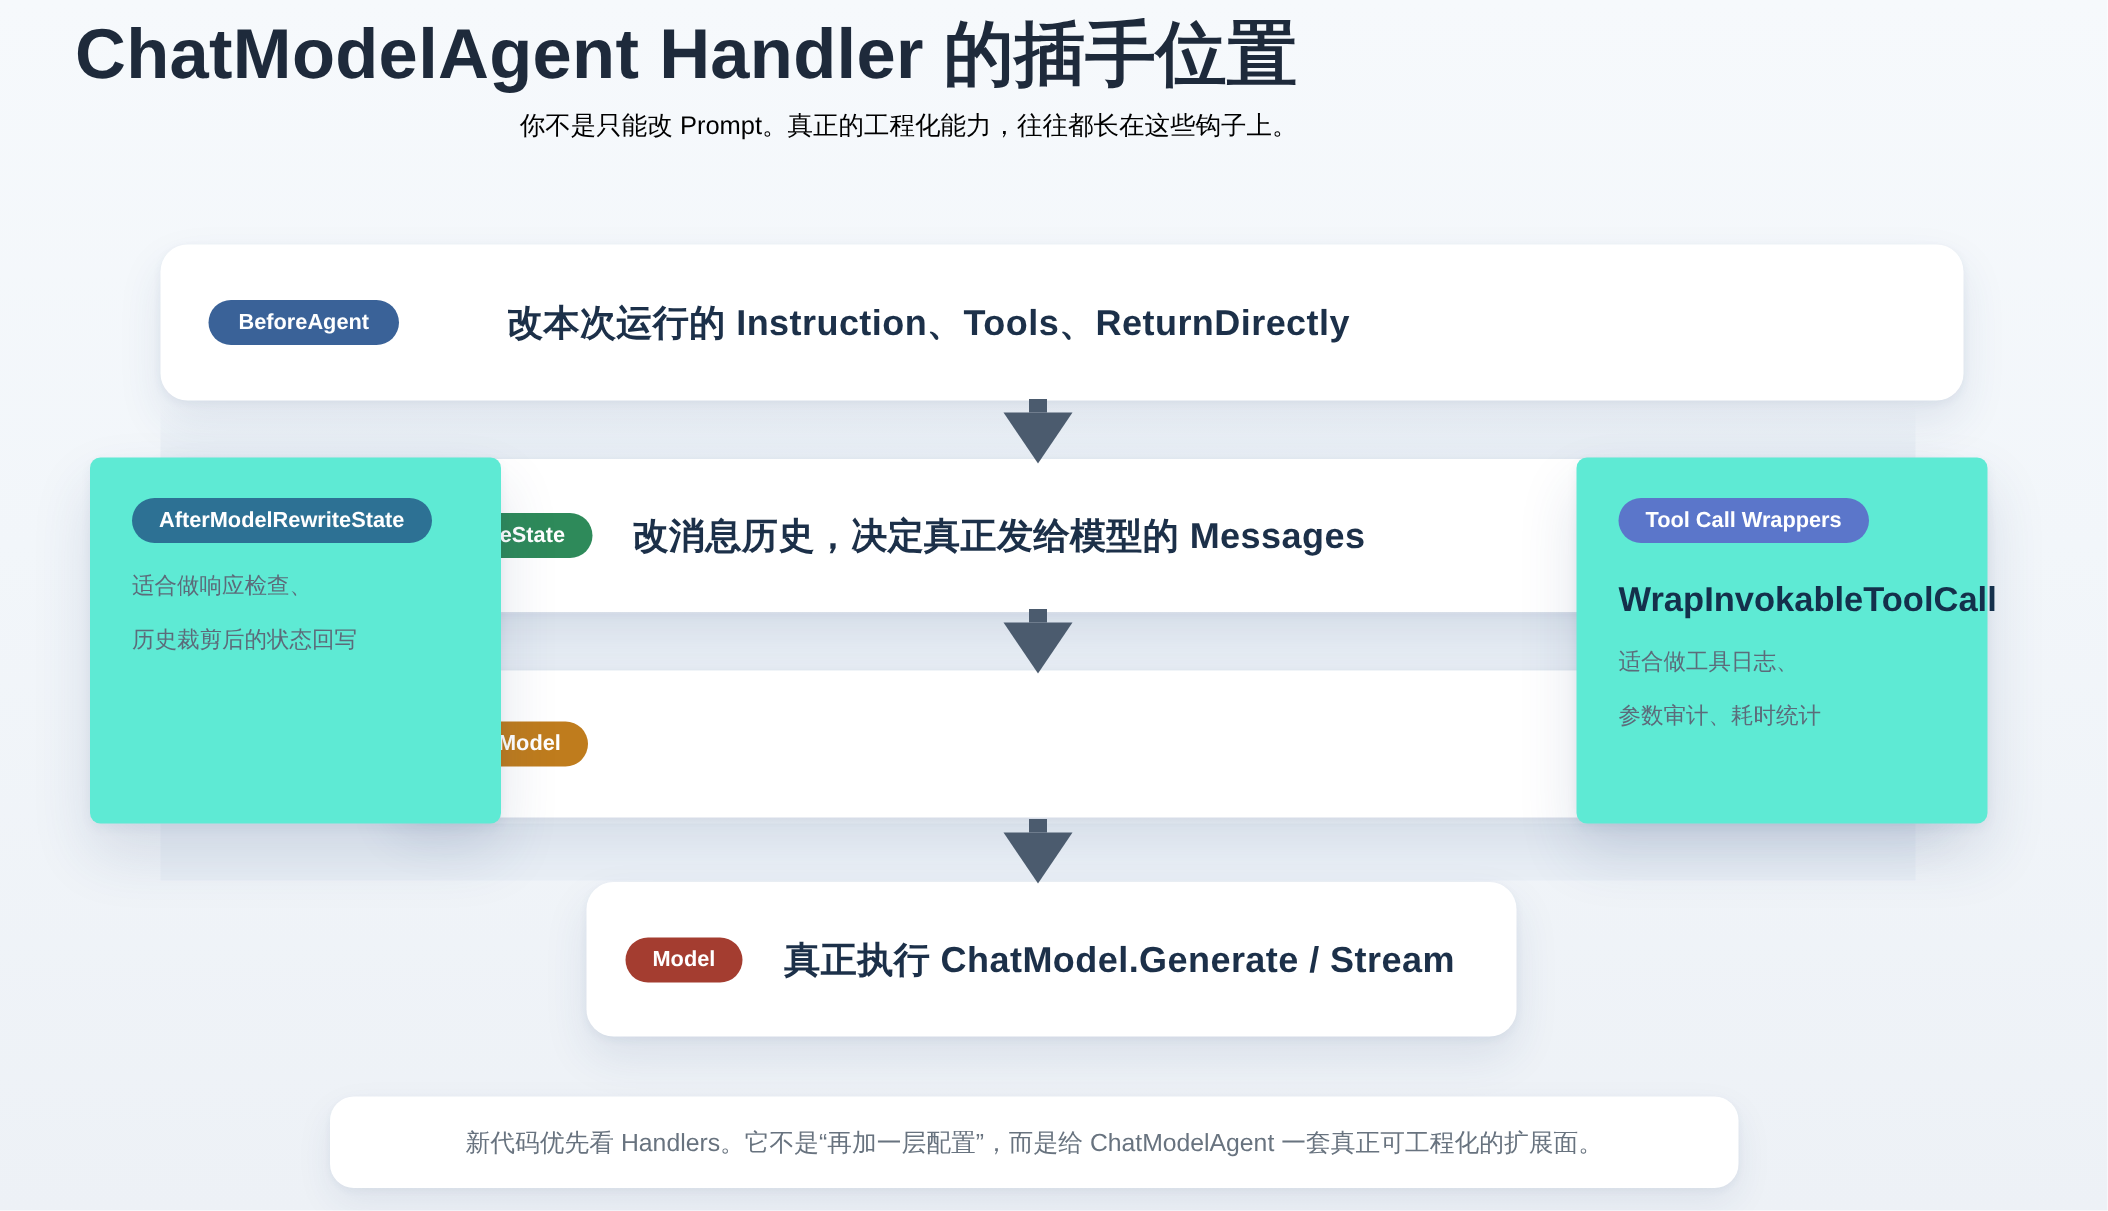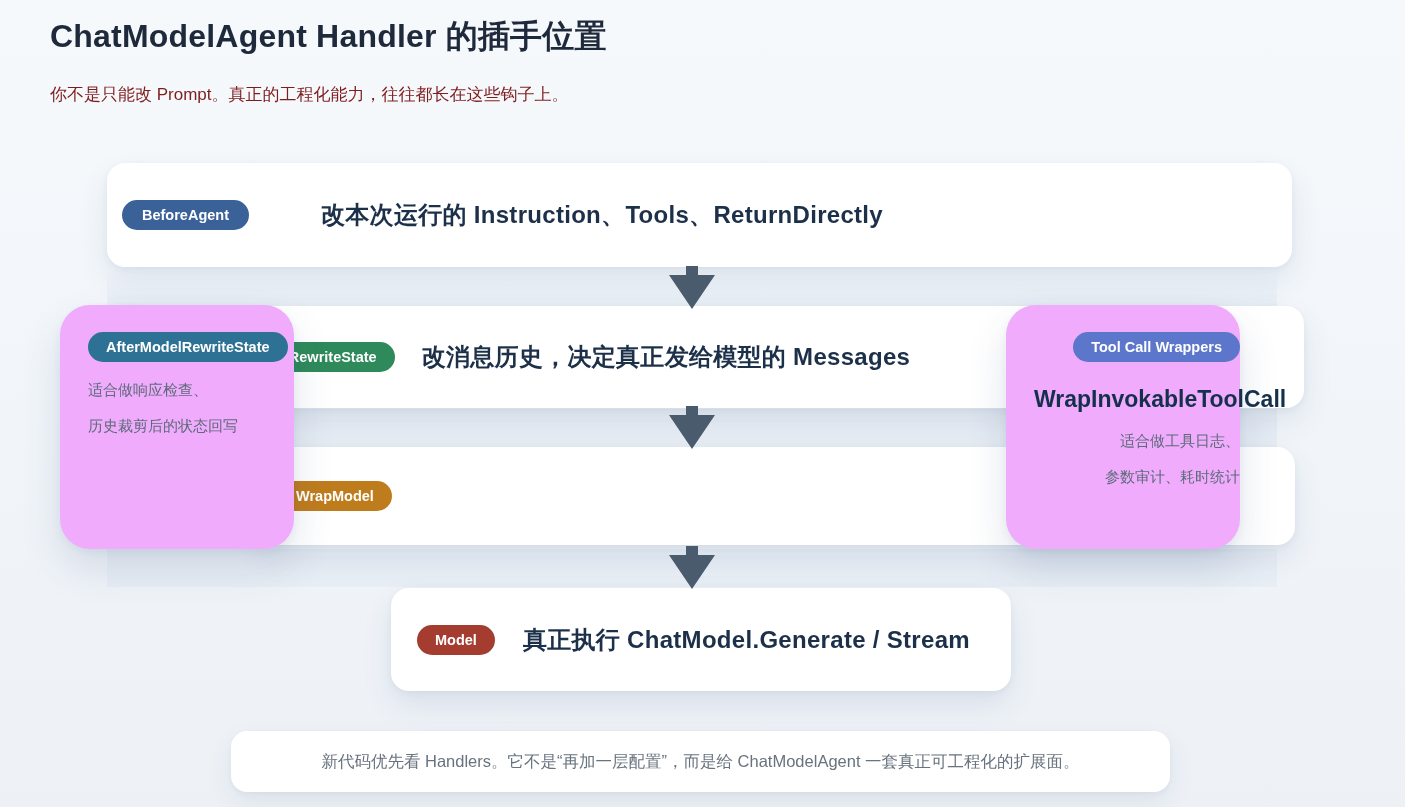--- a/index.html
+++ b/index.html
@@ -3,80 +3,80 @@
 <meta charset="utf-8">
 <style>
   html,body{margin:0;padding:0;}
   body{
     width:1405px;height:807px;overflow:hidden;position:relative;
     font-family:"Liberation Sans","DejaVu Sans",sans-serif;
     background:linear-gradient(180deg,#f6f9fc 0%,#f2f6fa 45%,#edf1f6 100%);
   }
   .header{position:absolute;left:50px;top:10px;}
   .page-title{
-    font-size:32px;font-weight:bold;color:#1e2a3b;letter-spacing:0.2px;
+    font-size:47px;font-weight:bold;color:#1e2a3b;letter-spacing:0.2px;
     margin:0;line-height:52px;white-space:nowrap;
   }
   .page-subtitle{
-    font-size:17px;color:#7f1d1d;margin-top:21px;white-space:nowrap;
+    font-size:17px;color:#000000;margin-top:10px;white-space:nowrap;text-align:right;
   }
   
   .band{position:absolute;left:107px;width:1170px;height:38px;background:#e8eef5;z-index:1;}
   .band-1{top:270px;background:linear-gradient(180deg,rgba(232,238,245,0) 0%,#eaf0f6 70%,#e8eef5 100%);}
   .band-2{top:409px;}
   .band-3{top:549px;}
   
   .row-card{
     position:absolute;background:#ffffff;border-radius:18px;z-index:5;
     box-shadow:0 14px 30px rgba(40,70,120,.10),0 2px 6px rgba(40,70,120,.06);
     display:flex;align-items:center;
   }
-  .row-1{left:107px;top:163px;width:1170px;height:104px;padding-left:15px;}
+  .row-1{left:107px;top:163px;width:1170px;height:104px;padding-left:32px;}
   .row-2{left:107px;top:306px;width:1170px;height:102px;padding-left:27px;}
   .row-3{left:260px;top:447px;width:1017px;height:98px;padding-left:18px;}
   .row-4{left:391px;top:588px;width:594px;height:103px;padding-left:26px;}
   .badge{
     display:inline-block;color:#ffffff;font-weight:bold;font-size:14.5px;
     padding:7px 18px;border-radius:999px;white-space:nowrap;flex:0 0 auto;
   }
   .row-1 .badge{padding:7px 20px;}
   .row-2 .badge{margin-left:49px;}
   .flow-text{
     font-size:24px;font-weight:bold;color:#1c3049;white-space:nowrap;letter-spacing:0.3px;
   }
   .row-1 .flow-text{margin-left:72px;}
   .row-2 .flow-text{margin-left:27px;}
   .row-3 .flow-text{margin-left:26px;}
   .row-4 .flow-text{margin-left:28px;}
   
   .side-card{
-    position:absolute;top:305px;width:234px;height:244px;background:#f0abfc;
-    border-radius:30px;z-index:30;padding:27px 0 0 28px;box-sizing:border-box;
+    position:absolute;top:305px;width:274px;height:244px;background:#5eead4;
+    border-radius:7px;z-index:30;padding:27px 0 0 28px;box-sizing:border-box;
     box-shadow:0 20px 40px rgba(40,70,120,.14),0 3px 8px rgba(40,70,120,.06);
   }
   .side-left{left:60px;}
-  .side-right{left:1006px;text-align:right;}
+  .side-right{left:1051px;}
   .side-heading{
     font-size:23px;font-weight:bold;color:#14304b;margin-top:24px;white-space:nowrap;
   }
   .side-line{font-size:15px;color:#5c6b7a;margin-top:19px;white-space:nowrap;}
   .side-line + .side-line{margin-top:17px;}
   
   .arrow{position:absolute;z-index:10;width:46px;display:flex;flex-direction:column;align-items:center;}
   .arrow-1{left:669px;top:266px;}
   .arrow-2{left:669px;top:406px;}
   .arrow-3{left:669px;top:546px;}
   .arrow-stem{width:12px;height:9px;background:#4b5b6e;}
   .arrow-head{
     width:0;height:0;border-left:23px solid transparent;border-right:23px solid transparent;
     border-top:34px solid #4b5b6e;
   }
   
   .note-card{
-    position:absolute;left:231px;top:731px;width:939px;height:61px;background:#ffffff;
+    position:absolute;left:220px;top:731px;width:939px;height:61px;background:#ffffff;
     border-radius:16px;z-index:5;display:flex;align-items:center;justify-content:center;
     box-shadow:0 10px 24px rgba(40,70,120,.08),0 2px 5px rgba(40,70,120,.05);
   }
   .note-text{font-size:16.5px;color:#68737f;white-space:nowrap;}
 </style>
 </head>
 <body>
 
 <div class="header">
   <h1 class="page-title">ChatModelAgent Handler 的插手位置</h1>

